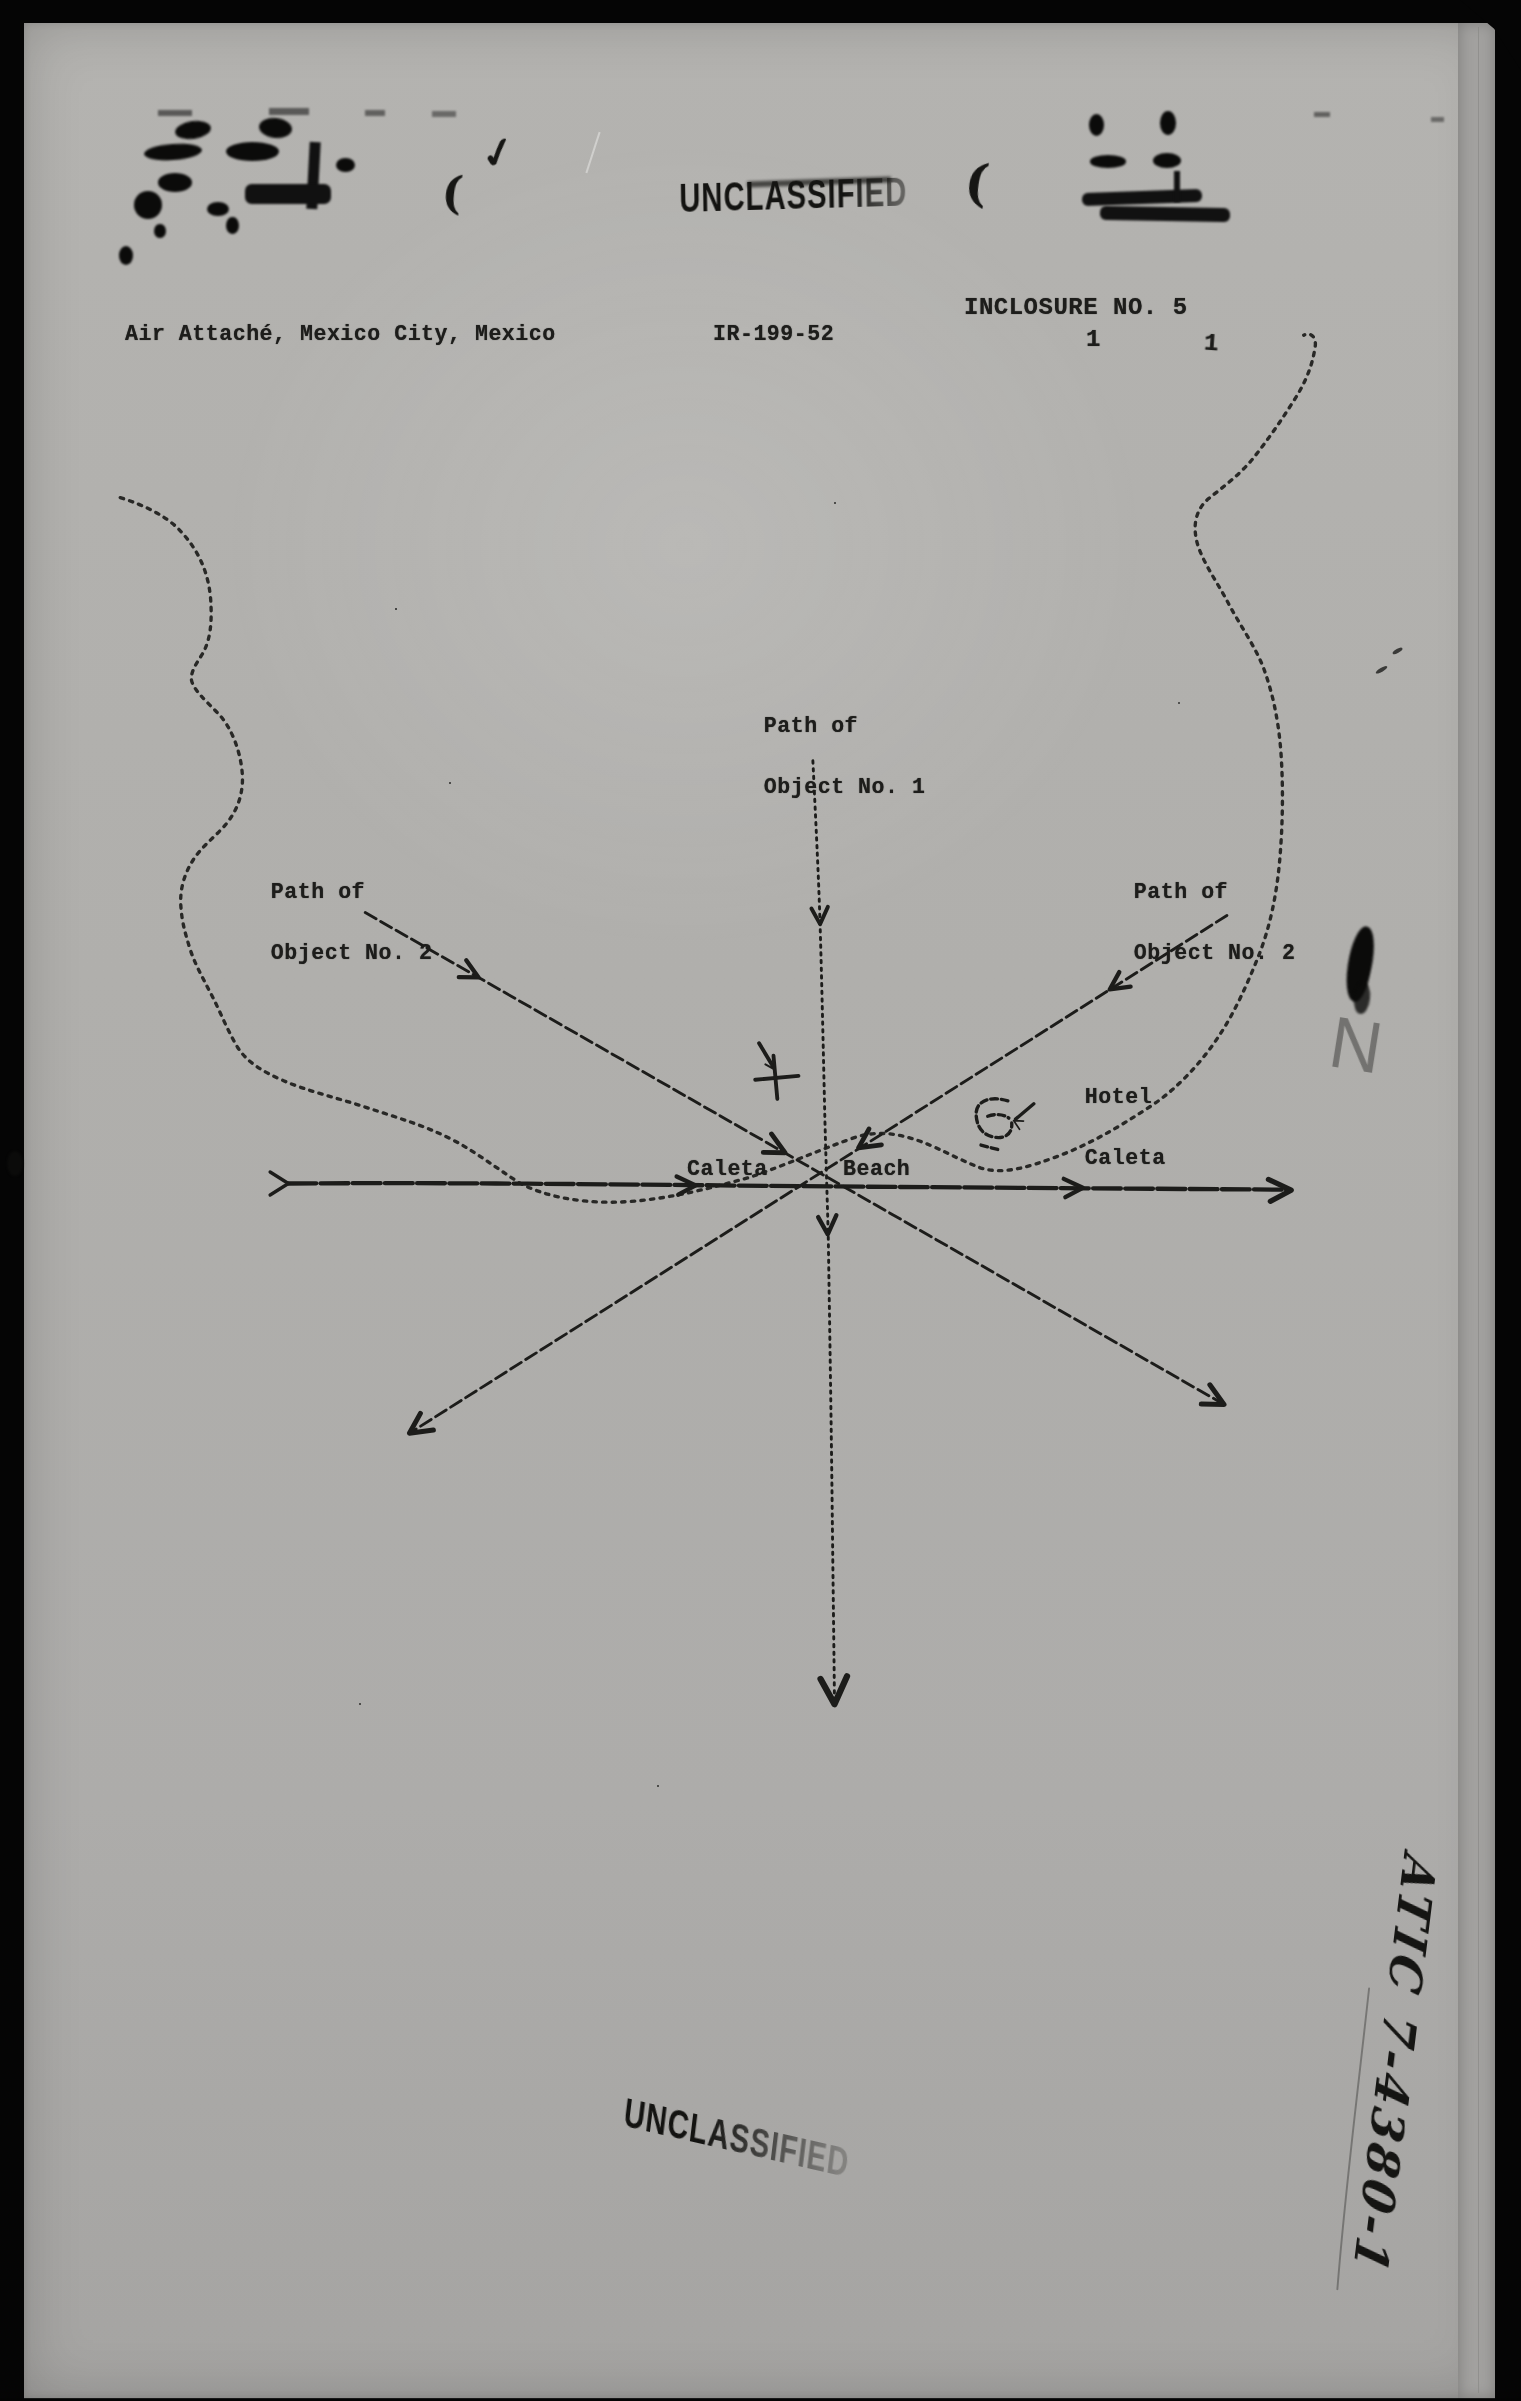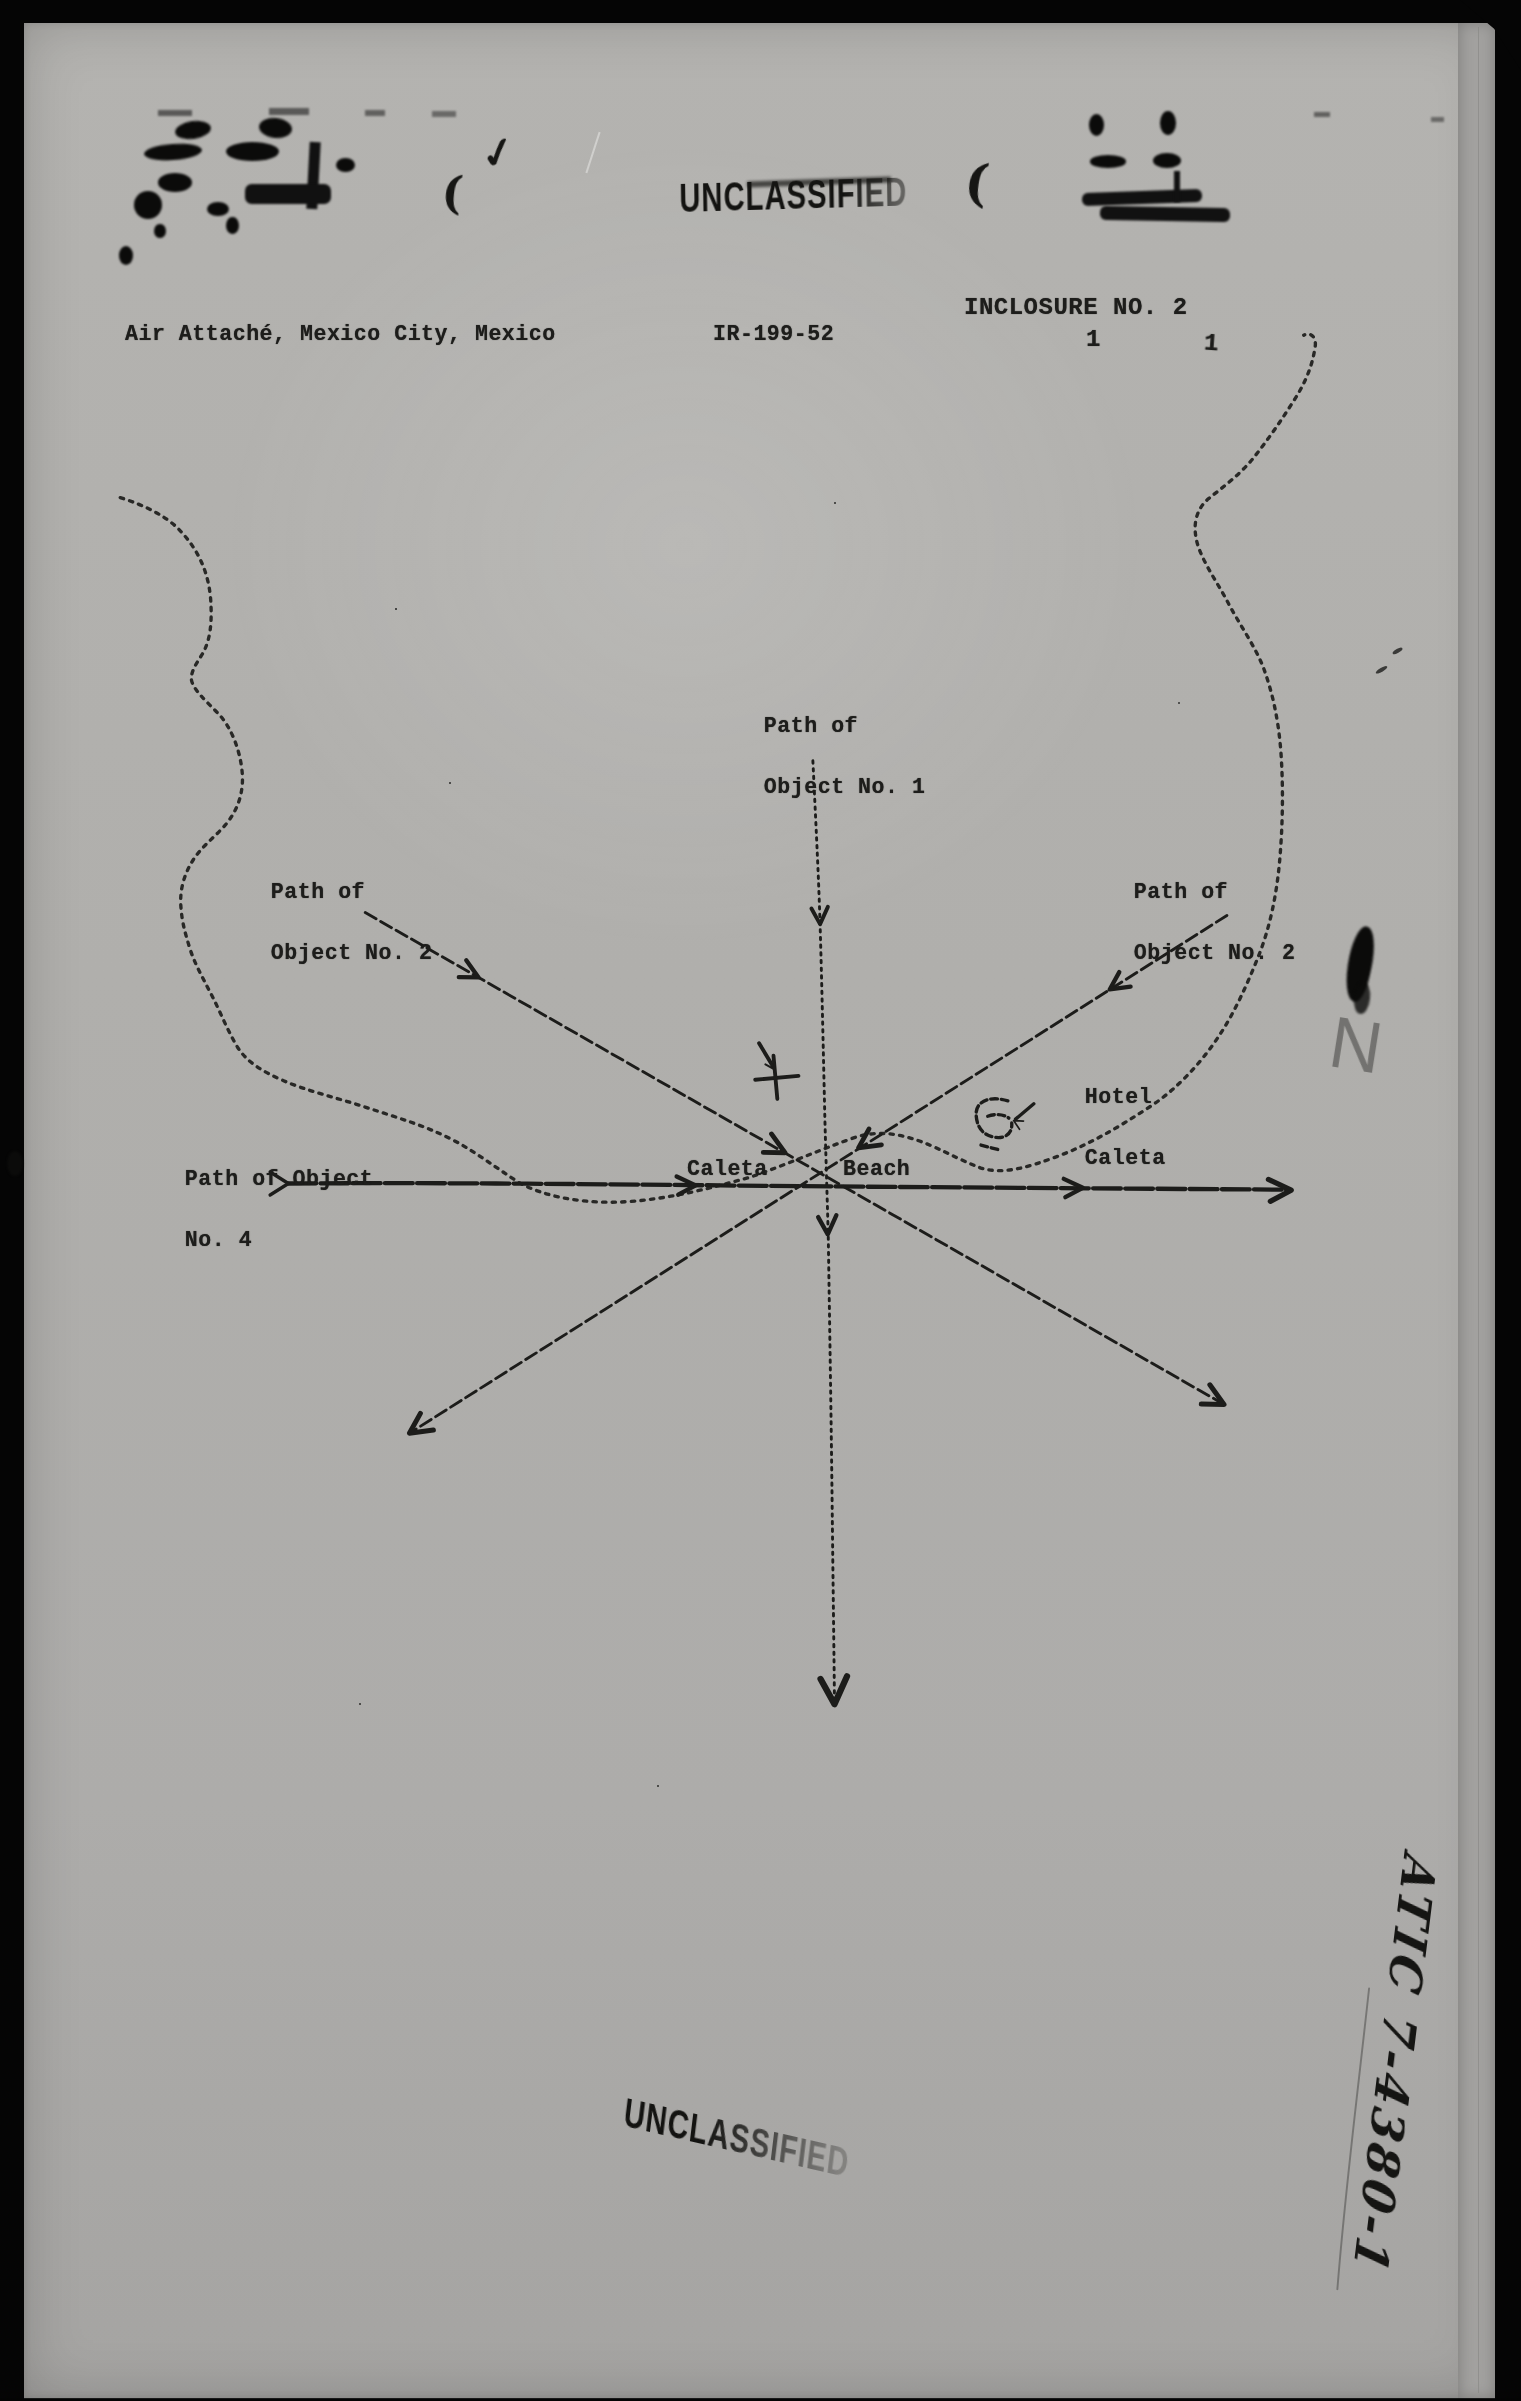--- a/index.html
+++ b/index.html
@@ -118,21 +118,21 @@
   <div class="speck" style="left:359px;top:1703px;background:#2c2c2a"></div>
   <div class="speck" style="left:1392px;top:649px;background:#3a3a38;width:10.6px;height:3.8px;transform:rotate(-30deg)"></div>
   <div class="speck" style="left:1375px;top:668px;background:#3a3a38;width:12.5px;height:3.8px;transform:rotate(-30deg)"></div>
 
   <div class="stamp top">UNCLASSIFIED</div>
   <div class="stamp-smear"></div>
   <div class="stamp bottom">UNCLASSIFIED</div>
 
   <div class="tw" style="left:125px;top:319px;">Air Attaché, Mexico City, Mexico</div>
   <div class="tw" style="left:713px;top:319px;">IR-199-52</div>
-  <div class="tw" style="left:964px;top:291px;font-size:24px;">INCLOSURE NO. 2</div>
+  <div class="tw" style="left:964px;top:291px;font-size:24px;">INCLOSURE NO. 5</div>
   <div class="tw" style="left:1086px;top:323px;font-size:24px;">1</div>
   <div class="tw" style="left:1204px;top:327px;font-size:24px;transform:rotate(4deg)">1</div>
 
   <svg class="diagram" width="1522" height="2403" viewBox="0 0 3168 5003">
     <g fill="none" stroke="#1c1c1a" stroke-linecap="round" stroke-linejoin="round">
 
       <path stroke-width="7" stroke-dasharray="7 13" opacity=".92" d="
         M 250,1036
         C 300,1052 340,1072 368,1098
         C 405,1135 432,1180 438,1245
@@ -233,24 +233,20 @@
     <span>Object No. 2</span>
   </div>
   <div class="tw center" style="left:1080px;top:846px;width:192px;">
     <span>Path of</span><br>
     <span>Object No. 2</span>
   </div>
   <div class="tw" style="left:1031px;top:1051px;">
     <span>Hotel</span><br>
     <span>Caleta</span>
   </div>
-  <div class="tw center" style="left:131px;top:1133px;width:211px;">
-    <span>Path of Object</span><br>
-    <span>No. 4</span>
-  </div>
   <div class="tw" style="left:687px;top:1154px;">Caleta</div>
   <div class="tw" style="left:843px;top:1154px;">Beach</div>
 
   <div class="blob" style="left:1348px;top:926px;width:24px;height:76px;transform:rotate(12deg);border-radius:45% 55% 40% 60%;"></div>
   <div class="blob" style="left:1354px;top:982px;width:16.3px;height:32px;transform:rotate(6deg);opacity:.8"></div>
   <div class="north-letter">N</div>
 
   <div class="margin-note">ATIC 7-4380-1</div>
 </div>
 

